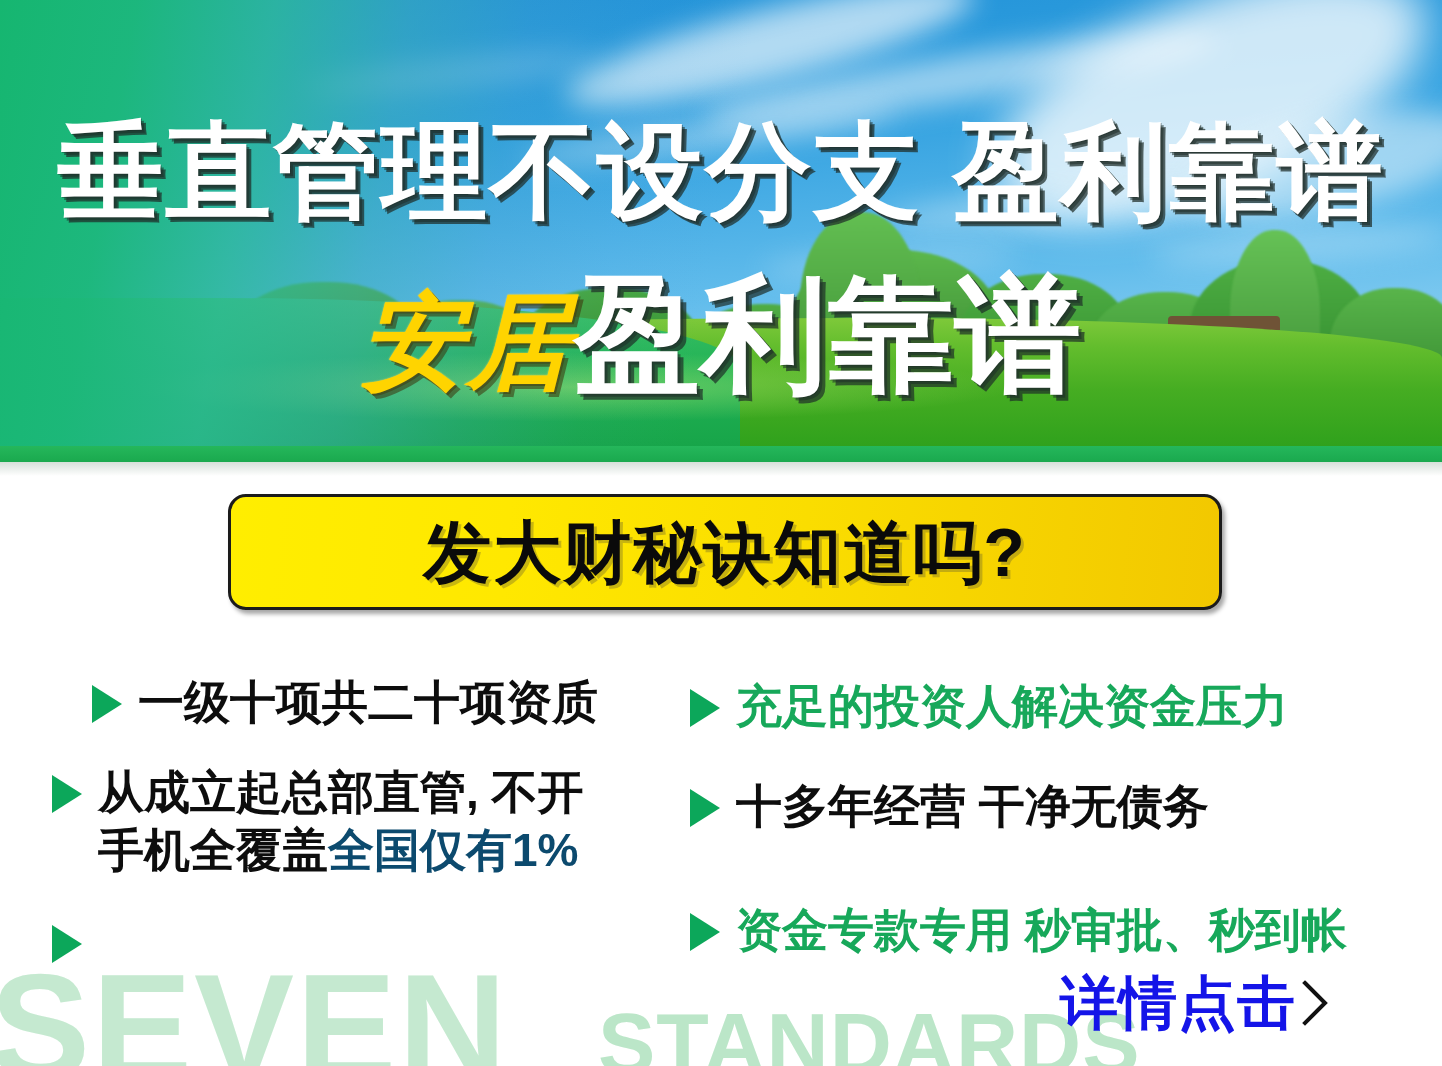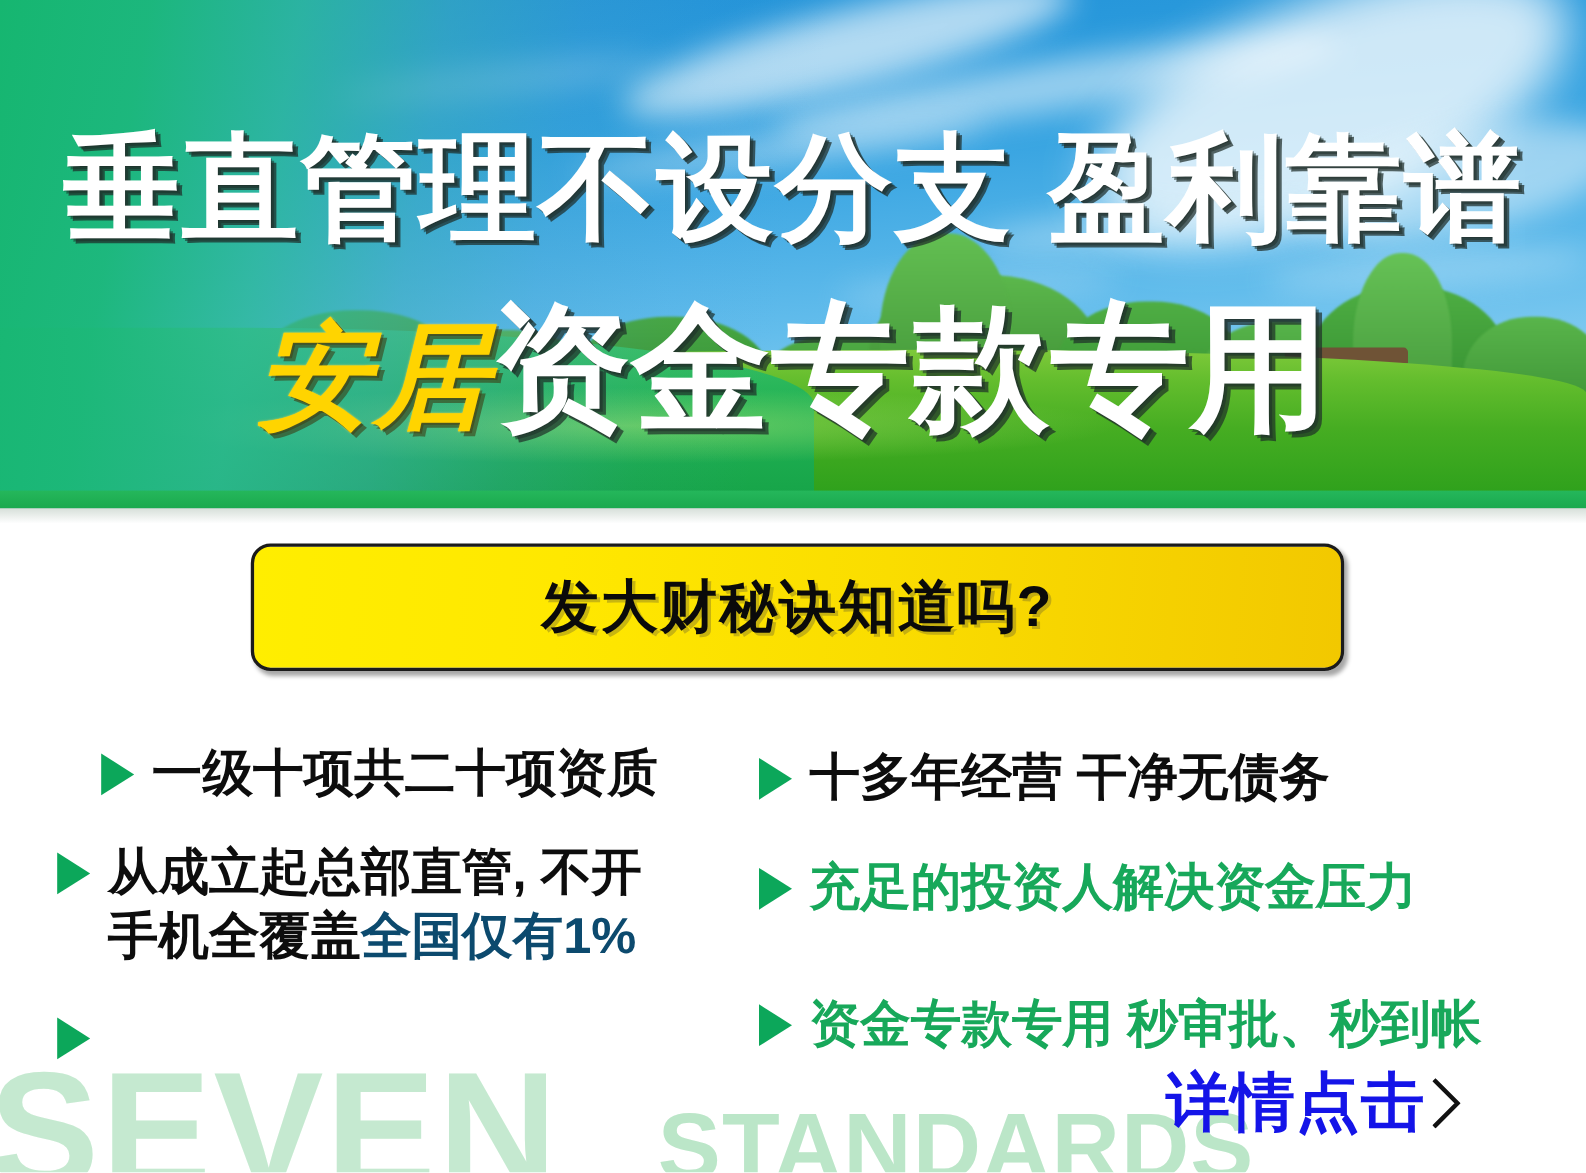--- a/index.html
+++ b/index.html
@@ -158,21 +158,21 @@
     position:absolute;
     left:228px; top:494px;
     width:994px; height:116px;
     background:linear-gradient(95deg,#FFEE00 0%, #FFE800 28%, #FADD00 58%, #F2C800 100%);
     border:3px solid #1b1b1b;
     border-radius:18px;
     box-shadow:3px 4px 4px rgba(0,0,0,.35);
     display:flex; align-items:center; justify-content:center;
   }
   .yellow-banner-text {
-    font-size:52px;
+    font-size:68px;
     font-weight:bold;
     color:#0a0a0a;
     letter-spacing:2px;
     line-height:1;
     white-space:nowrap;
     text-shadow:3px 3px 0 rgba(120,110,40,.40);
     text-align:right;
   }
 
   
@@ -305,21 +305,21 @@
     <div class="lawn"></div>
     <div class="lawn-left"></div>
     <div class="lawn-shine"></div>
 
     <div class="green-wash"></div>
     <div class="hero-bar"></div>
 
     <div class="headline-wrap">
       <div class="h-line1">垂直管理不设分支 盈利靠谱</div>
       <div class="h-line2">
-        <span class="h-anju">安居</span><span class="h-main">资金专款专用</span>
+        <span class="h-anju">安居</span><span class="h-main">盈利靠谱</span>
       </div>
     </div>
   </div>
   <div class="hero-shadow"></div>
 
   <div class="yellow-banner">
     <span class="yellow-banner-text">发大财秘诀知道吗?</span>
   </div>
 
   <div class="cols">
@@ -340,26 +340,26 @@
       <div class="bullet">
         <span class="tri"></span>
       </div>
 
     </div>
 
     <div class="col-right">
 
       <div class="bullet">
         <span class="tri"></span>
+        <span class="btxt green">充足的投资人解决资金压力</span>
+      </div>
+
+      <div class="bullet">
+        <span class="tri"></span>
         <span class="btxt">十多年经营  干净无债务</span>
-      </div>
-
-      <div class="bullet">
-        <span class="tri"></span>
-        <span class="btxt green">充足的投资人解决资金压力</span>
       </div>
 
       <div class="bullet">
         <span class="tri"></span>
         <span class="btxt green">资金专款专用  秒审批、秒到帐</span>
       </div>
 
     </div>
   </div>
 

